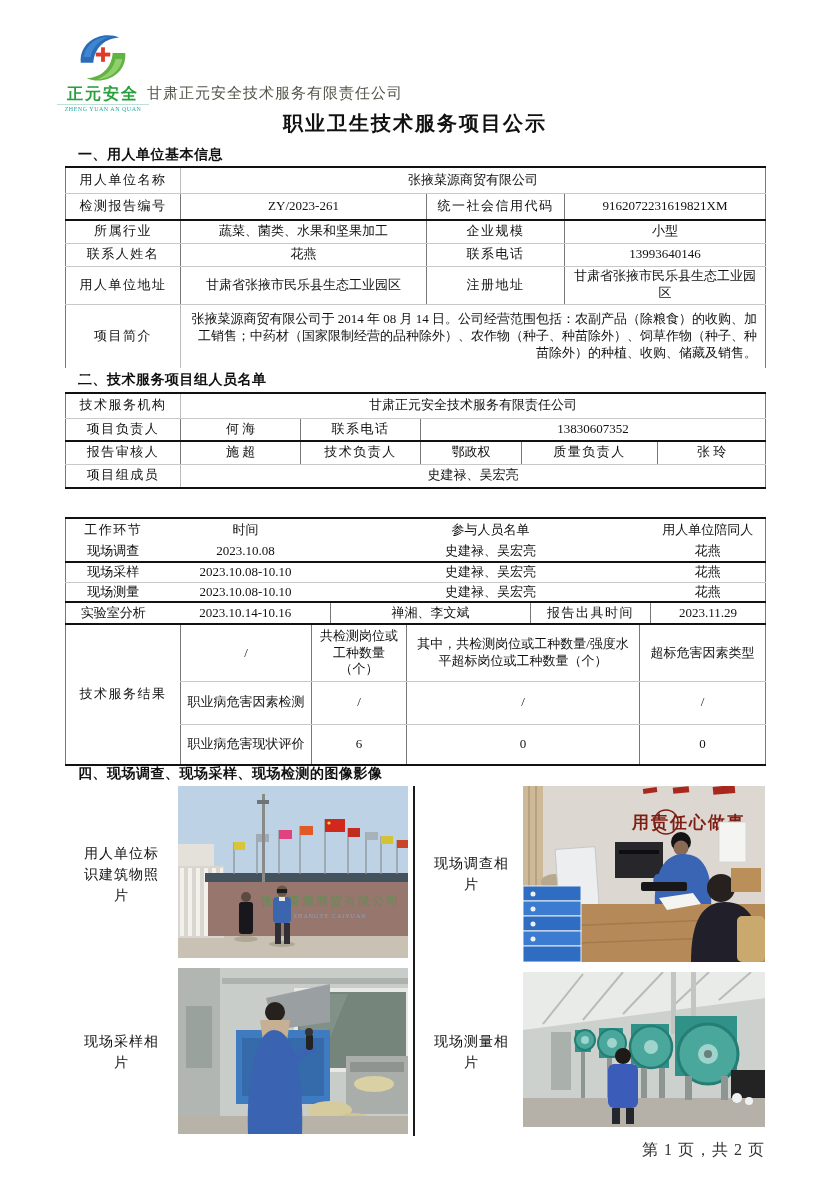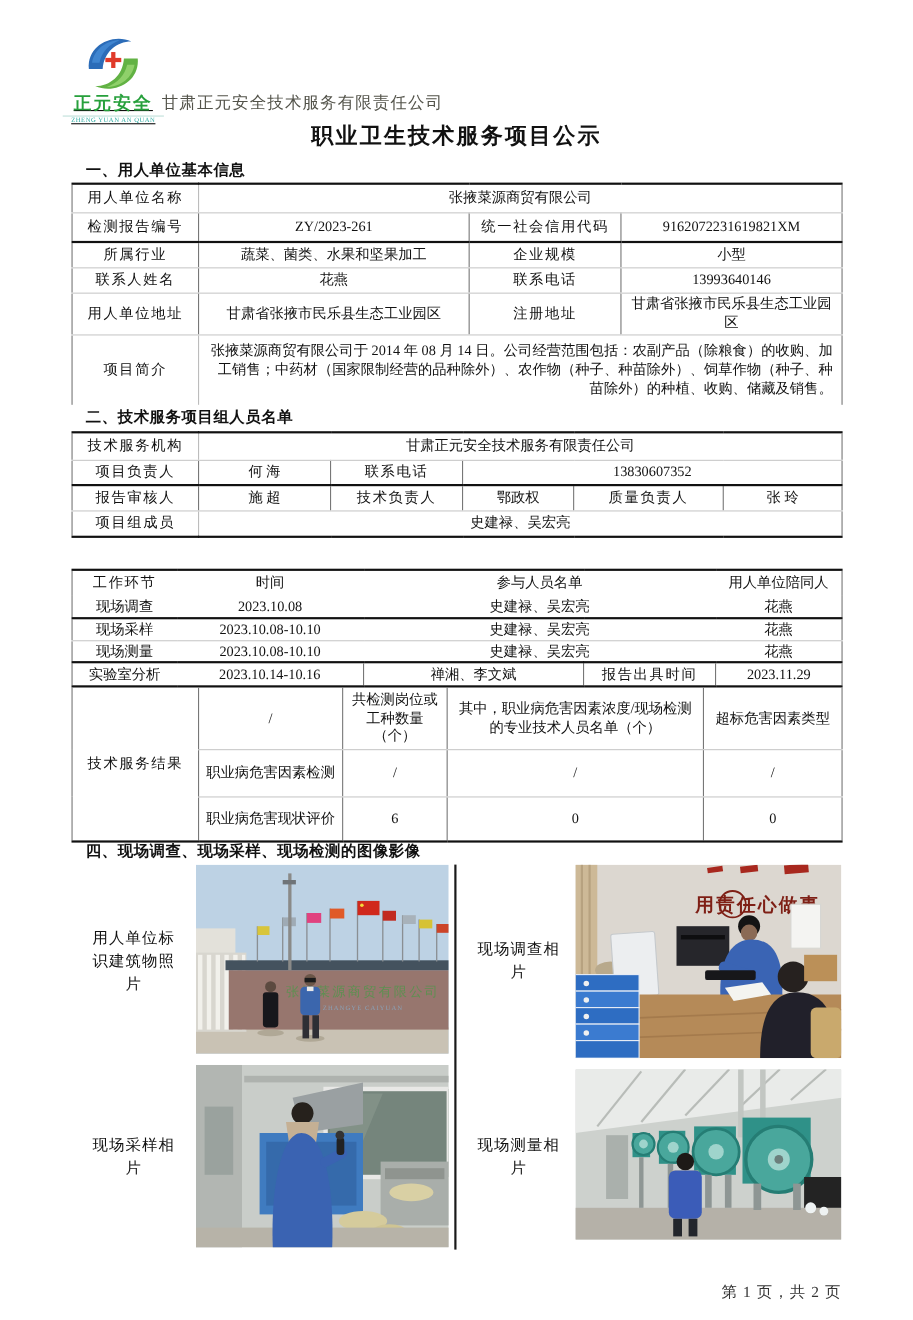--- a/index.html
+++ b/index.html
@@ -1,19 +1,19 @@
 <!DOCTYPE html>
 <html><head>
 <meta charset="utf-8">
 <style>
   html,body{margin:0;padding:0;background:#888;}
   .page{position:relative;width:830px;height:1200px;background:#ffffff;margin:0 auto;
         font-family:"Liberation Serif","DejaVu Serif",serif;color:#111;overflow:hidden;}
   
-  .logo-wrap{position:absolute;left:57px;top:28px;width:92px;text-align:center;text-decoration:underline;}
+  .logo-wrap{position:absolute;left:57px;top:28px;width:92px;text-align:center;}
   .logo-brand{font-size:16px;font-weight:bold;color:#27a03c;letter-spacing:2px;line-height:1.05;margin-top:-2px;}
   .logo-sub{font-size:6px;color:#2aa8a0;letter-spacing:0.5px;border-top:1px solid #bfe0da;margin-top:1px;padding-top:1px;}
   .company{position:absolute;left:147px;top:84px;font-size:15px;color:#53534a;letter-spacing:1px;}
   .title{position:absolute;left:0;top:110px;width:830px;text-align:center;font-size:20px;font-weight:bold;letter-spacing:2px;}
   
   .sec-h{position:absolute;left:65px;width:700px;font-size:14px;font-weight:bold;padding-left:13px;box-sizing:border-box;letter-spacing:0.5px;}
   .h1{top:146px;} .h2{top:371px;} .h3{top:496px;} .h4{top:765px;}
   
   .tbl-wrap1{position:absolute;left:65px;top:166px;}
   .tbl-wrap2{position:absolute;left:65px;top:392px;}
@@ -36,21 +36,21 @@
   .photos{position:absolute;left:65px;top:786px;width:700px;display:grid;
           grid-template-columns:113px 230px 12px 103px 242px;grid-template-rows:176px 168px;row-gap:6px;}
   .plabel{display:flex;align-items:center;justify-content:center;text-align:center;
           font-size:14px;line-height:1.5;word-break:break-all;padding:0 12px;box-sizing:border-box;letter-spacing:1px;}
   .plabel.right{padding:0 14px;}
   .pdivider{grid-column:3;grid-row:1 / span 2;border-left:2px solid #1a1a1a;margin-left:5px;height:100%;}
   .pframe{overflow:hidden;}
   .pframe svg{display:block;}
   .p4{margin-top:4px;}
   
-  .footer{position:absolute;top:1166px;right:65px;font-size:14px;color:#333;letter-spacing:1px;}
+  .footer{position:absolute;top:1140px;right:65px;font-size:16px;color:#333;letter-spacing:1px;}
 </style>
 </head>
 <body>
 
 <div class="page">
 
   <div class="logo-wrap">
     <svg width="70" height="56" viewBox="0 0 70 58">
       <path d="M12,36 C10,14 34,2 52,10 C38,10 26,20 25,36 Z" fill="#2b6cb8"></path>
       <path d="M15,30 C17,18 28,9 41,9 C31,13 24,20 22,30 Z" fill="#3f85d0"></path>
@@ -200,21 +200,21 @@
           <col style="width:131px">
           <col style="width:95px">
           <col style="width:233px">
           <col style="width:126px">
         </colgroup>
       <tbody>
           <tr class="sep r56">
         <td rowspan="3" class="lab" style="border-bottom:2px solid #111;">技术服务结果</td>
         <td class="vl">/</td>
         <td class="vl">共检测岗位或工种数量（个）</td>
-        <td class="vl">其中，职业病危害因素浓度/现场检测的专业技术人员名单（个）</td>
+        <td class="vl">其中，共检测岗位或工种数量/强度水平超标岗位或工种数量（个）</td>
         <td class="vl">超标危害因素类型</td>
       </tr>
       <tr class="sep r43">
         <td class="vl">职业病危害因素检测</td>
         <td class="vl">/</td>
         <td class="vl">/</td>
         <td class="vl">/</td>
       </tr>
       <tr class="sepb r41">
         <td class="vl">职业病危害现状评价</td>

